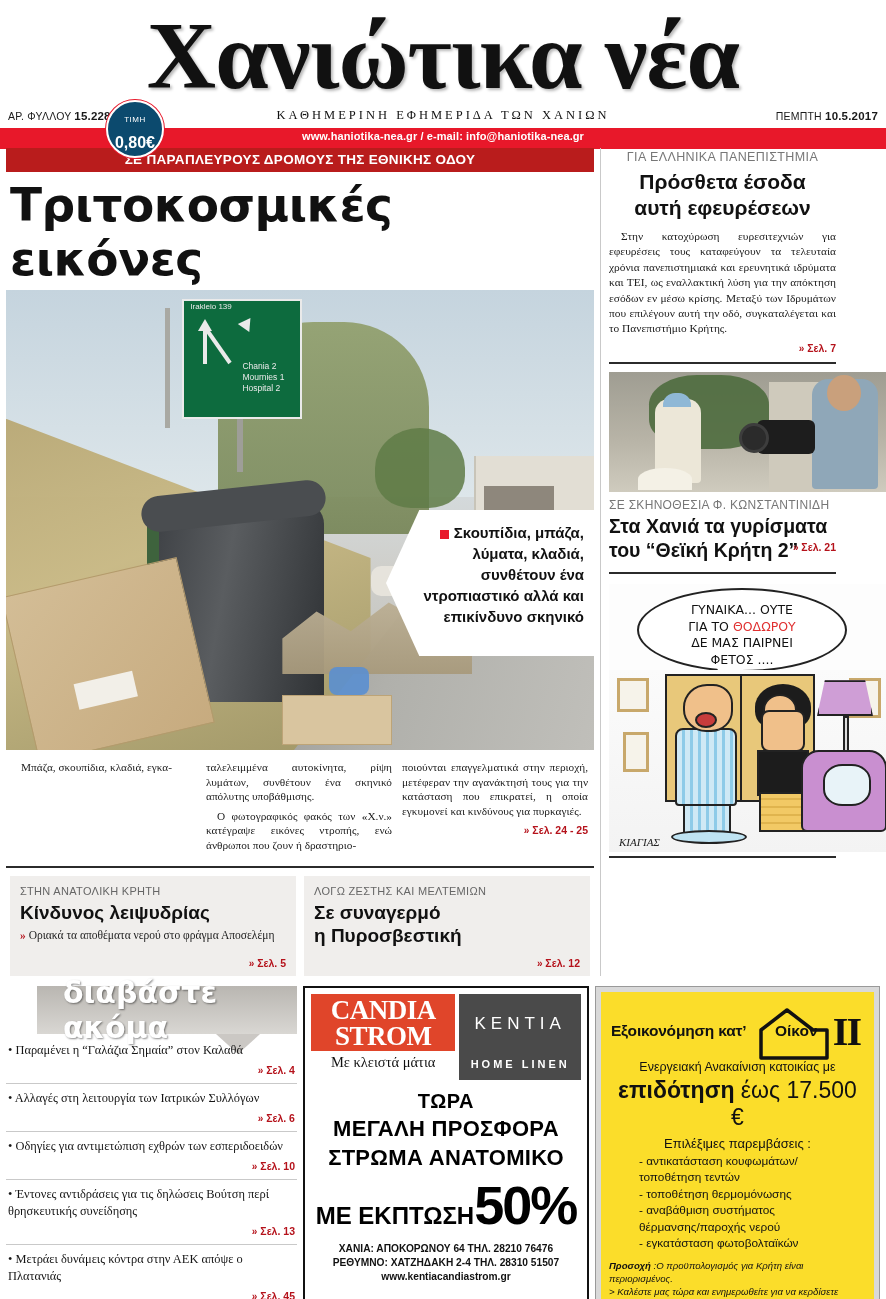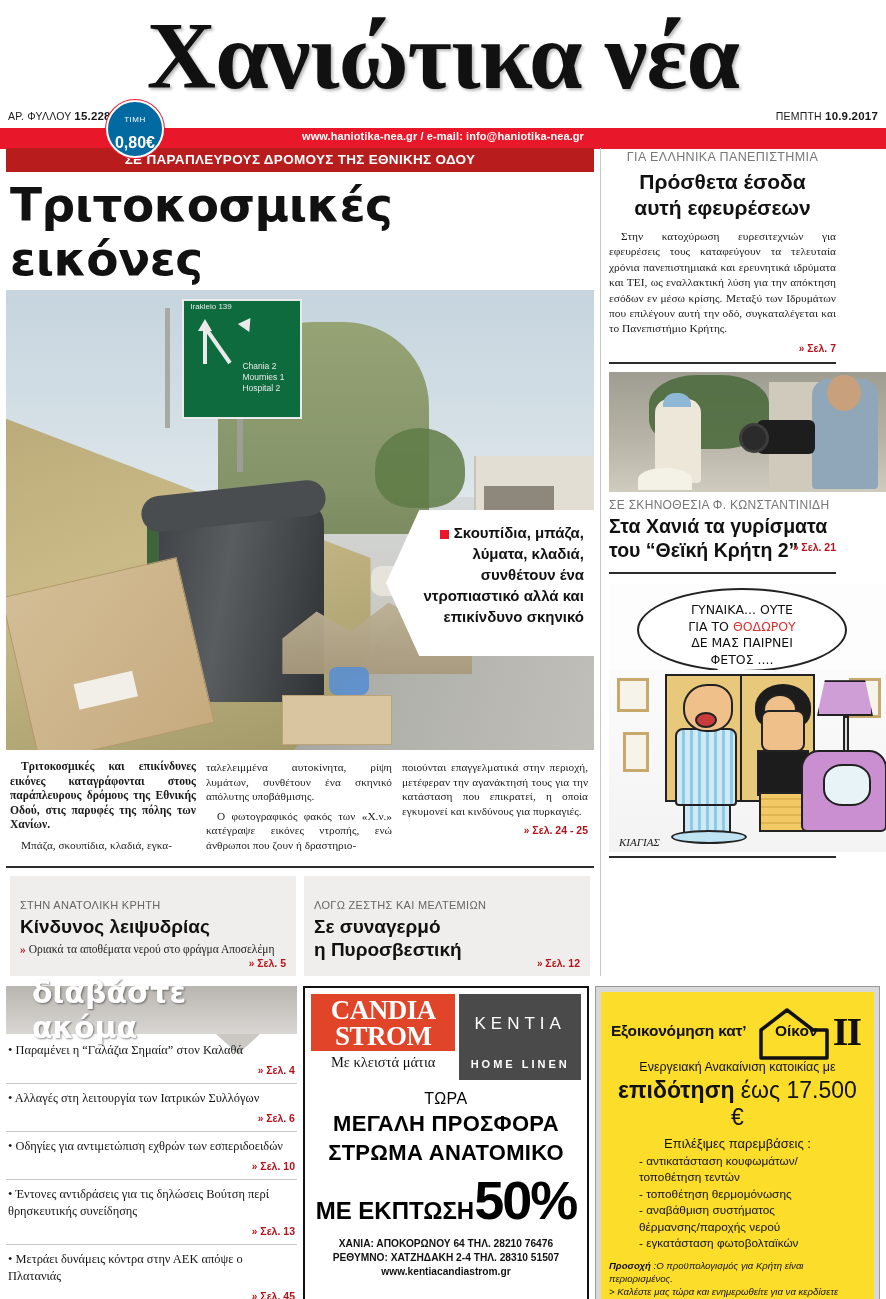--- a/index.html
+++ b/index.html
@@ -50,21 +50,21 @@
     background:#e8182a;
   }
   .redbar-text {
     position:absolute; left:0; right:0; top:22px;
     text-align:center;
     color:#fff; font-size:11px; font-weight:700; letter-spacing:.1px;
   }
   .price-badge {
     position:absolute; left:106px; top:-8px;
     width:58px; height:58px; border-radius:50%;
-    background:#0369a1; border:2px solid #fff;
+    background:#0c4a6e; border:2px solid #fff;
     box-shadow:0 0 0 1px #e8182a;
     color:#fff; text-align:center;
     z-index:5;
   }
   .price-badge .lbl { font-size:8px; margin-top:13px; letter-spacing:.5px; }
   .price-badge .val { font-size:16px; font-weight:700; margin-top:10px; }
 
   
   .body-grid {
     position:relative;
@@ -220,21 +220,21 @@
   .lead-body .c p.first { text-indent:11px; font-weight:700; font-size:11.6px; }
   .pagelink {
     color:#b5121b; font-weight:700; font-size:10.5px; text-align:right; display:block;
     margin-top:4px; font-family:"Liberation Sans", sans-serif;
   }
   .pagelink .chev { font-size:10px; }
 
   
   .two-boxes { display:flex; gap:8px; padding:8px 4px 0 4px; }
   .sbox {
-    width:286px; background:#f0eeec; padding:23px 10px 8px 10px;
+    width:286px; background:#f0eeec; padding:9px 10px 8px 10px;
     position:relative; min-height:100px;
   }
   .sbox .kick { font-size:11px; color:#666; letter-spacing:.3px; margin-bottom:4px; }
   .sbox h3 { font-size:19px; font-weight:700; line-height:23px; color:#111; }
   .sbox .sub {
     font-family:"Liberation Serif", serif; font-size:11.5px; line-height:15px;
     color:#222; margin-top:4px;
   }
   .sbox .sub .chev { color:#b5121b; font-weight:700; }
   .sbox .pl { position:absolute; right:10px; bottom:7px; }
@@ -340,21 +340,21 @@
   .cartoon-rule { border-bottom:2px solid #2b2b2b; margin-top:4px; }
 
   
   .bottom-row { display:flex; padding:10px 6px 6px 6px; gap:6px; }
 
   .readmore { width:292px; position:relative; }
   .rm-header {
     position:relative;
     height:48px;
     background:linear-gradient(#b9b6b1,#d9d7d3);
-    display:flex; align-items:center; padding-left:26px;
+    display:flex; align-items:center; padding-left:26px;margin-left:31px;
   }
   .rm-header span {
     font-size:30px; font-weight:700; color:#fff;
     text-shadow:1px 1px 2px rgba(0,0,0,.45);
     font-family:"DejaVu Sans", sans-serif;
   }
   .rm-notch {
     position:absolute; left:210px; top:48px; width:0; height:0;
     border-left:22px solid transparent; border-right:22px solid transparent;
     border-top:20px solid #cbc8c4;
@@ -384,21 +384,21 @@
     text-align:center; font-family:"Liberation Serif", serif;
     font-size:14.5px; margin-top:3px; color:#111;
   }
   .kentia-box {
     width:128px; margin-left:4px; background:#4a4a4a; color:#fff;
     text-align:center; padding-top:20px;
   }
   .kentia-box .k1 { font-size:17px; letter-spacing:5px; }
   .kentia-box .k2 { font-size:11px; letter-spacing:3px; margin-top:24px; font-weight:700; }
   .candia-mid { text-align:center; margin-top:10px; }
-  .candia-mid .l1 { font-size:16px; font-weight:400; letter-spacing:.5px; }
+  .candia-mid .l1 { font-size:20px; font-weight:700; letter-spacing:.5px; }
   .candia-mid .l2 { font-size:22px; font-weight:700; letter-spacing:.3px; margin-top:3px;}
   .candia-mid .l3 { font-size:22px; font-weight:700; letter-spacing:.3px; margin-top:3px;}
   .candia-off {
     display:flex; align-items:baseline; justify-content:center; margin-top:10px;
   }
   .candia-off .t { font-size:24px; font-weight:700; }
   .candia-off .p { font-size:54px; font-weight:700; line-height:48px; letter-spacing:-2px; }
   .candia-contact {
     margin-top:12px; text-align:center; font-size:10.2px; font-weight:700; line-height:14px; color:#111;
   }
@@ -438,23 +438,24 @@
 
 <div class="page">
 
   <div class="masthead">
     <div class="nameplate">Χανιώτικα νέα</div>
     <div class="mast-meta">
       <div class="issue-no">
         <span>ΑΡ. ΦΥΛΛΟΥ</span>
         <b>15.228</b>
       </div>
+      <div class="tagline">ΚΑΘΗΜΕΡΙΝΗ ΕΦΗΜΕΡΙΔΑ ΤΩΝ ΧΑΝΙΩΝ</div>
       <div class="issue-date">
         <span>ΠΕΜΠΤΗ</span>
-        <b>10.9.2017</b>
+        <b>10.5.2017</b>
       </div>
       <div class="redbar"></div>
       <div class="redbar-text">www.haniotika-nea.gr / e-mail: info@haniotika-nea.gr</div>
       <div class="price-badge">
         <div class="lbl">ΤΙΜΗ</div>
         <div class="val">0,80€</div>
       </div>
     </div>
   </div>
 
@@ -497,21 +498,20 @@
         </div>
         <div class="box-small"></div>
 
         <div class="callout">
           <span class="bullet"></span><span>Σκουπίδια, μπάζα, λύματα, κλαδιά, συνθέτουν ένα ντροπιαστικό αλλά και επικίνδυνο σκηνικό</span>
         </div>
       </div>
 
       <div class="lead-body">
         <div class="c">
-          <p class="first">Τριτοκοσμικές και επικίνδυνες εικόνες καταγράφονται στους παράπλευρους δρόμους της Εθνικής Οδού, στις παρυφές της πόλης των Χανίων.</p>
           <p>Μπάζα, σκουπίδια, κλαδιά, εγκα-</p>
         </div>
         <div class="c">
           <p style="text-indent:0">ταλελειμμένα αυτοκίνητα, ρίψη λυμάτων, συνθέτουν ένα σκηνικό απόλυτης υποβάθμισης.</p>
           <p>Ο φωτογραφικός φακός των «Χ.ν.» κατέγραψε εικόνες ντροπής, ενώ άνθρωποι που ζουν ή δραστηριο-</p>
         </div>
         <div class="c">
           <p style="text-indent:0">ποιούνται επαγγελματικά στην περιοχή, μετέφεραν την αγανάκτησή τους για την κατάσταση που επικρατεί, η οποία εγκυμονεί και κινδύνους για πυρκαγιές.</p>
           <span class="pagelink"><span class="chev">»</span> <span>Σελ. 24 - 25</span></span>
         </div>

